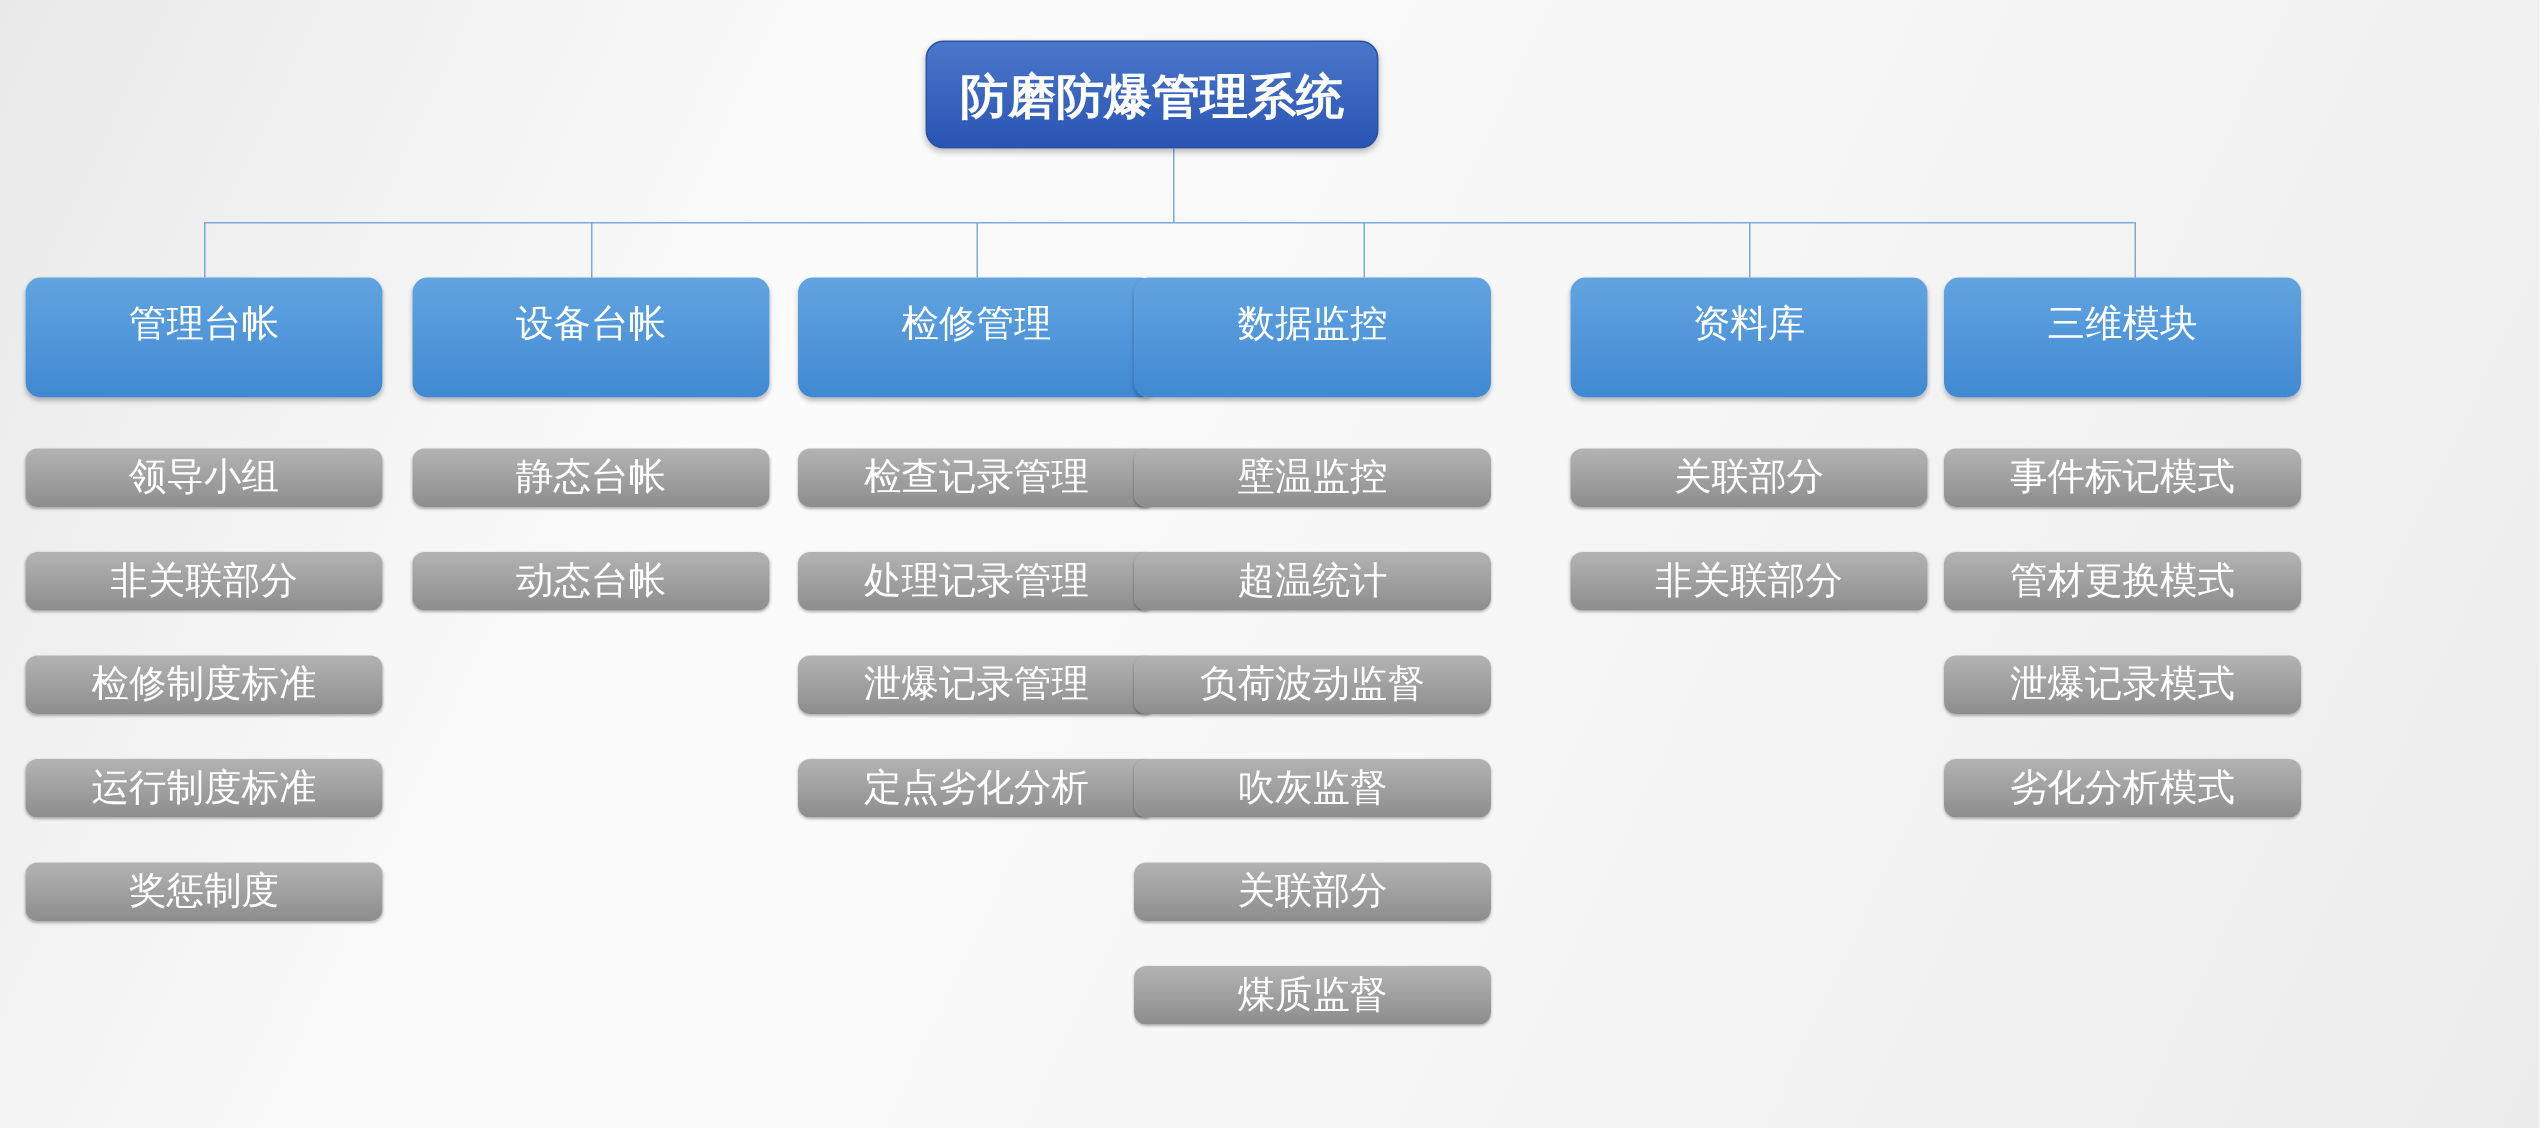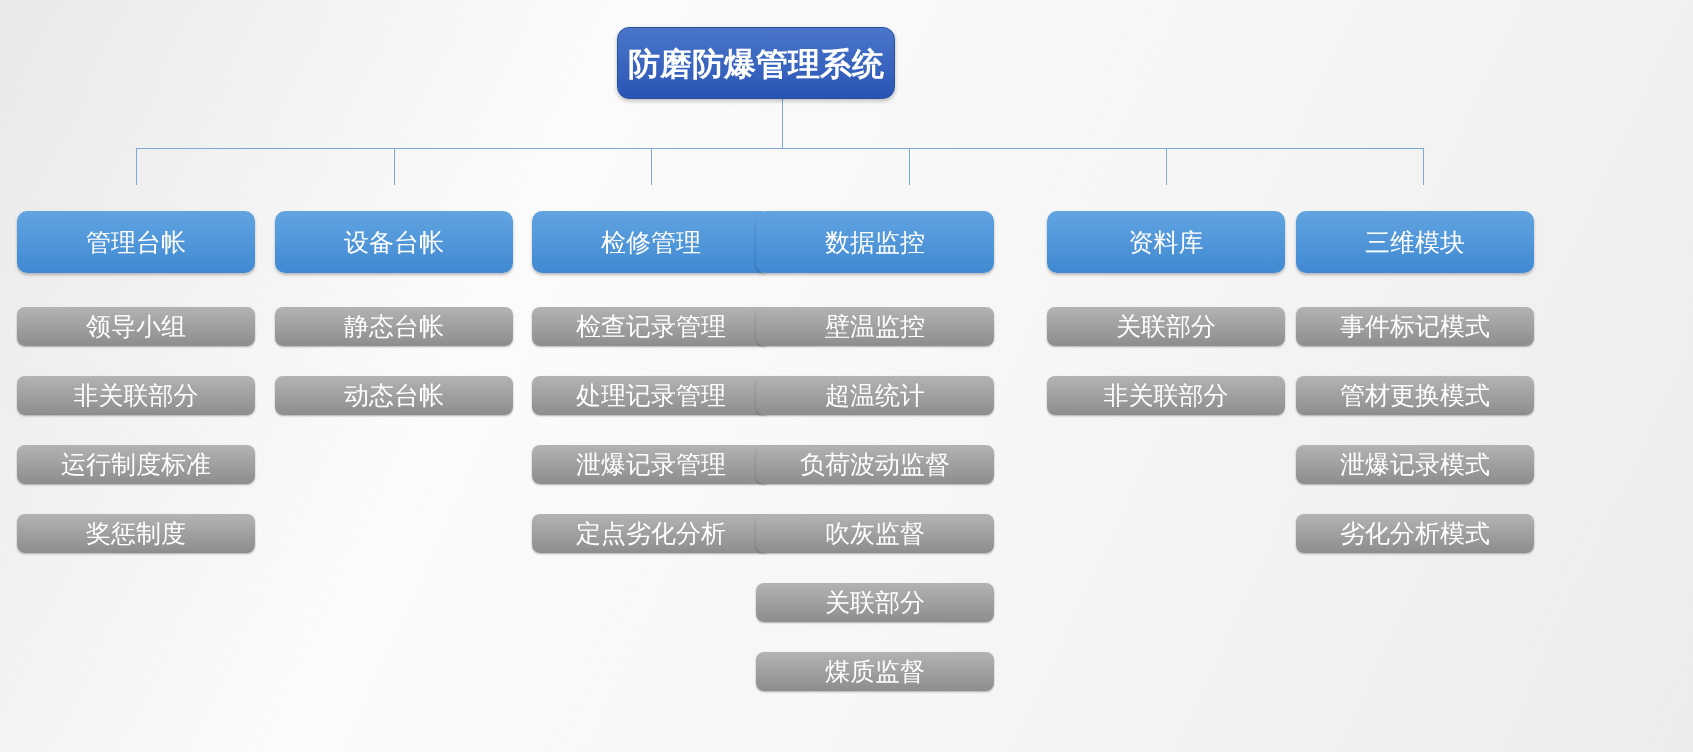--- a/index.html
+++ b/index.html
@@ -7,41 +7,40 @@
 
   .canvas {
     position:relative;
     width:1693px; height:752px;
     overflow:hidden;
     background:linear-gradient(115deg,#e9e9e9 0%,#fbfbfb 30%,#f6f6f6 60%,#ececec 100%);
   }
 
   .root-node {
     position:absolute; left:617px; top:27px;
-    width:278px; height:72px; line-height:72px;
+    width:302px; height:72px; line-height:72px;
     text-align:center; color:#fff;
     font-size:32px; font-weight:bold;
     border-radius:12px;
     background:linear-gradient(to bottom, var(--root-top,#4a76ca), var(--root-bottom,#2a54b4));
     border:1px solid #29509f;
     box-shadow:0 2px 4px rgba(0,0,0,.25);
     box-sizing:border-box;
   }
 
   .column { position:absolute; top:185px; width:238px; }
 
   .branch-node {
-    height:62px; line-height:63px;
+    height:80px; line-height:63px;
     text-align:center; color:#fff;
     font-size:25px;
     border-radius:10px;
     background:linear-gradient(to bottom, var(--branch-top,#61a4e0), var(--branch-bottom,#4089d2));
     box-shadow:0 2px 3px rgba(0,0,0,.25);
     margin-bottom:34px;
-    margin-top:26px;
   }
 
   .leaf-node {
     height:39px; line-height:39px;
     text-align:center; color:#fff;
     font-size:25px;
     border-radius:8px;
     background:linear-gradient(to bottom, var(--item-top,#b3b3b3), var(--item-bottom,#8d8d8d));
     box-shadow:0 1px 2px rgba(0,0,0,.3);
     margin-bottom:30px;
@@ -64,20 +63,21 @@
   <div class="connector v" style="left:909px;  top:148px; height:37px;"></div>
   <div class="connector v" style="left:1166px; top:148px; height:37px;"></div>
   <div class="connector v" style="left:1423px; top:148px; height:37px;"></div>
 
   <div class="root-node">防磨防爆管理系统</div>
 
   <div class="column" style="left:17px;">
     <div class="branch-node">管理台帐</div>
     <div class="leaf-node">领导小组</div>
     <div class="leaf-node">非关联部分</div>
+    <div class="leaf-node">检修制度标准</div>
     <div class="leaf-node">运行制度标准</div>
     <div class="leaf-node">奖惩制度</div>
   </div>
 
   <div class="column" style="left:275px;">
     <div class="branch-node">设备台帐</div>
     <div class="leaf-node">静态台帐</div>
     <div class="leaf-node">动态台帐</div>
   </div>
 

